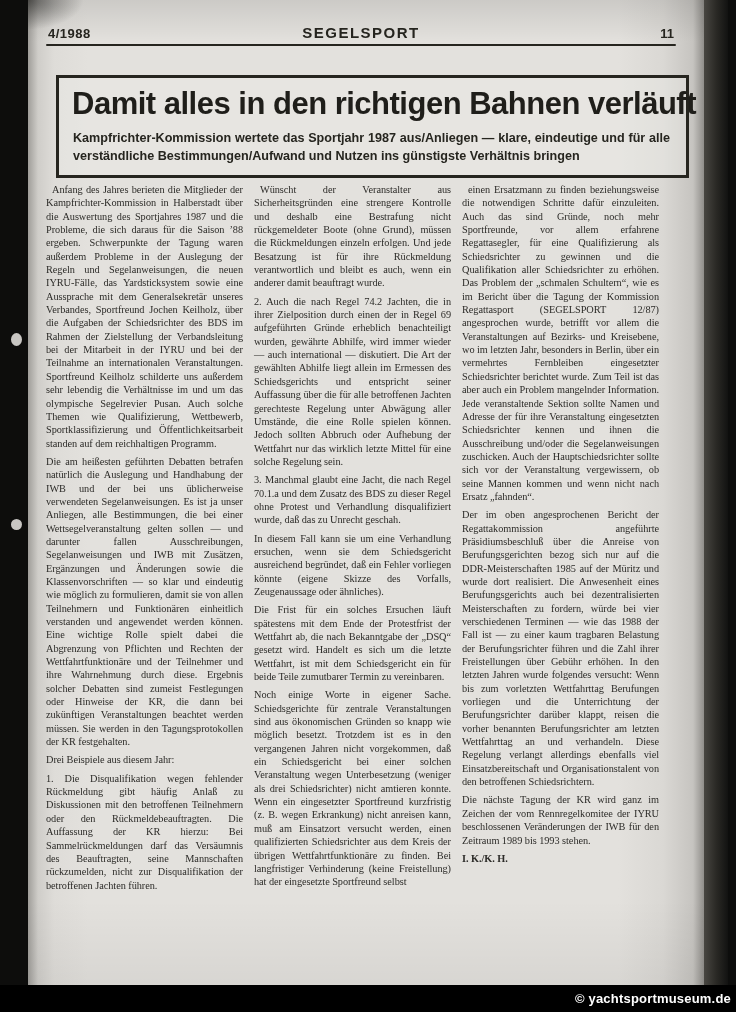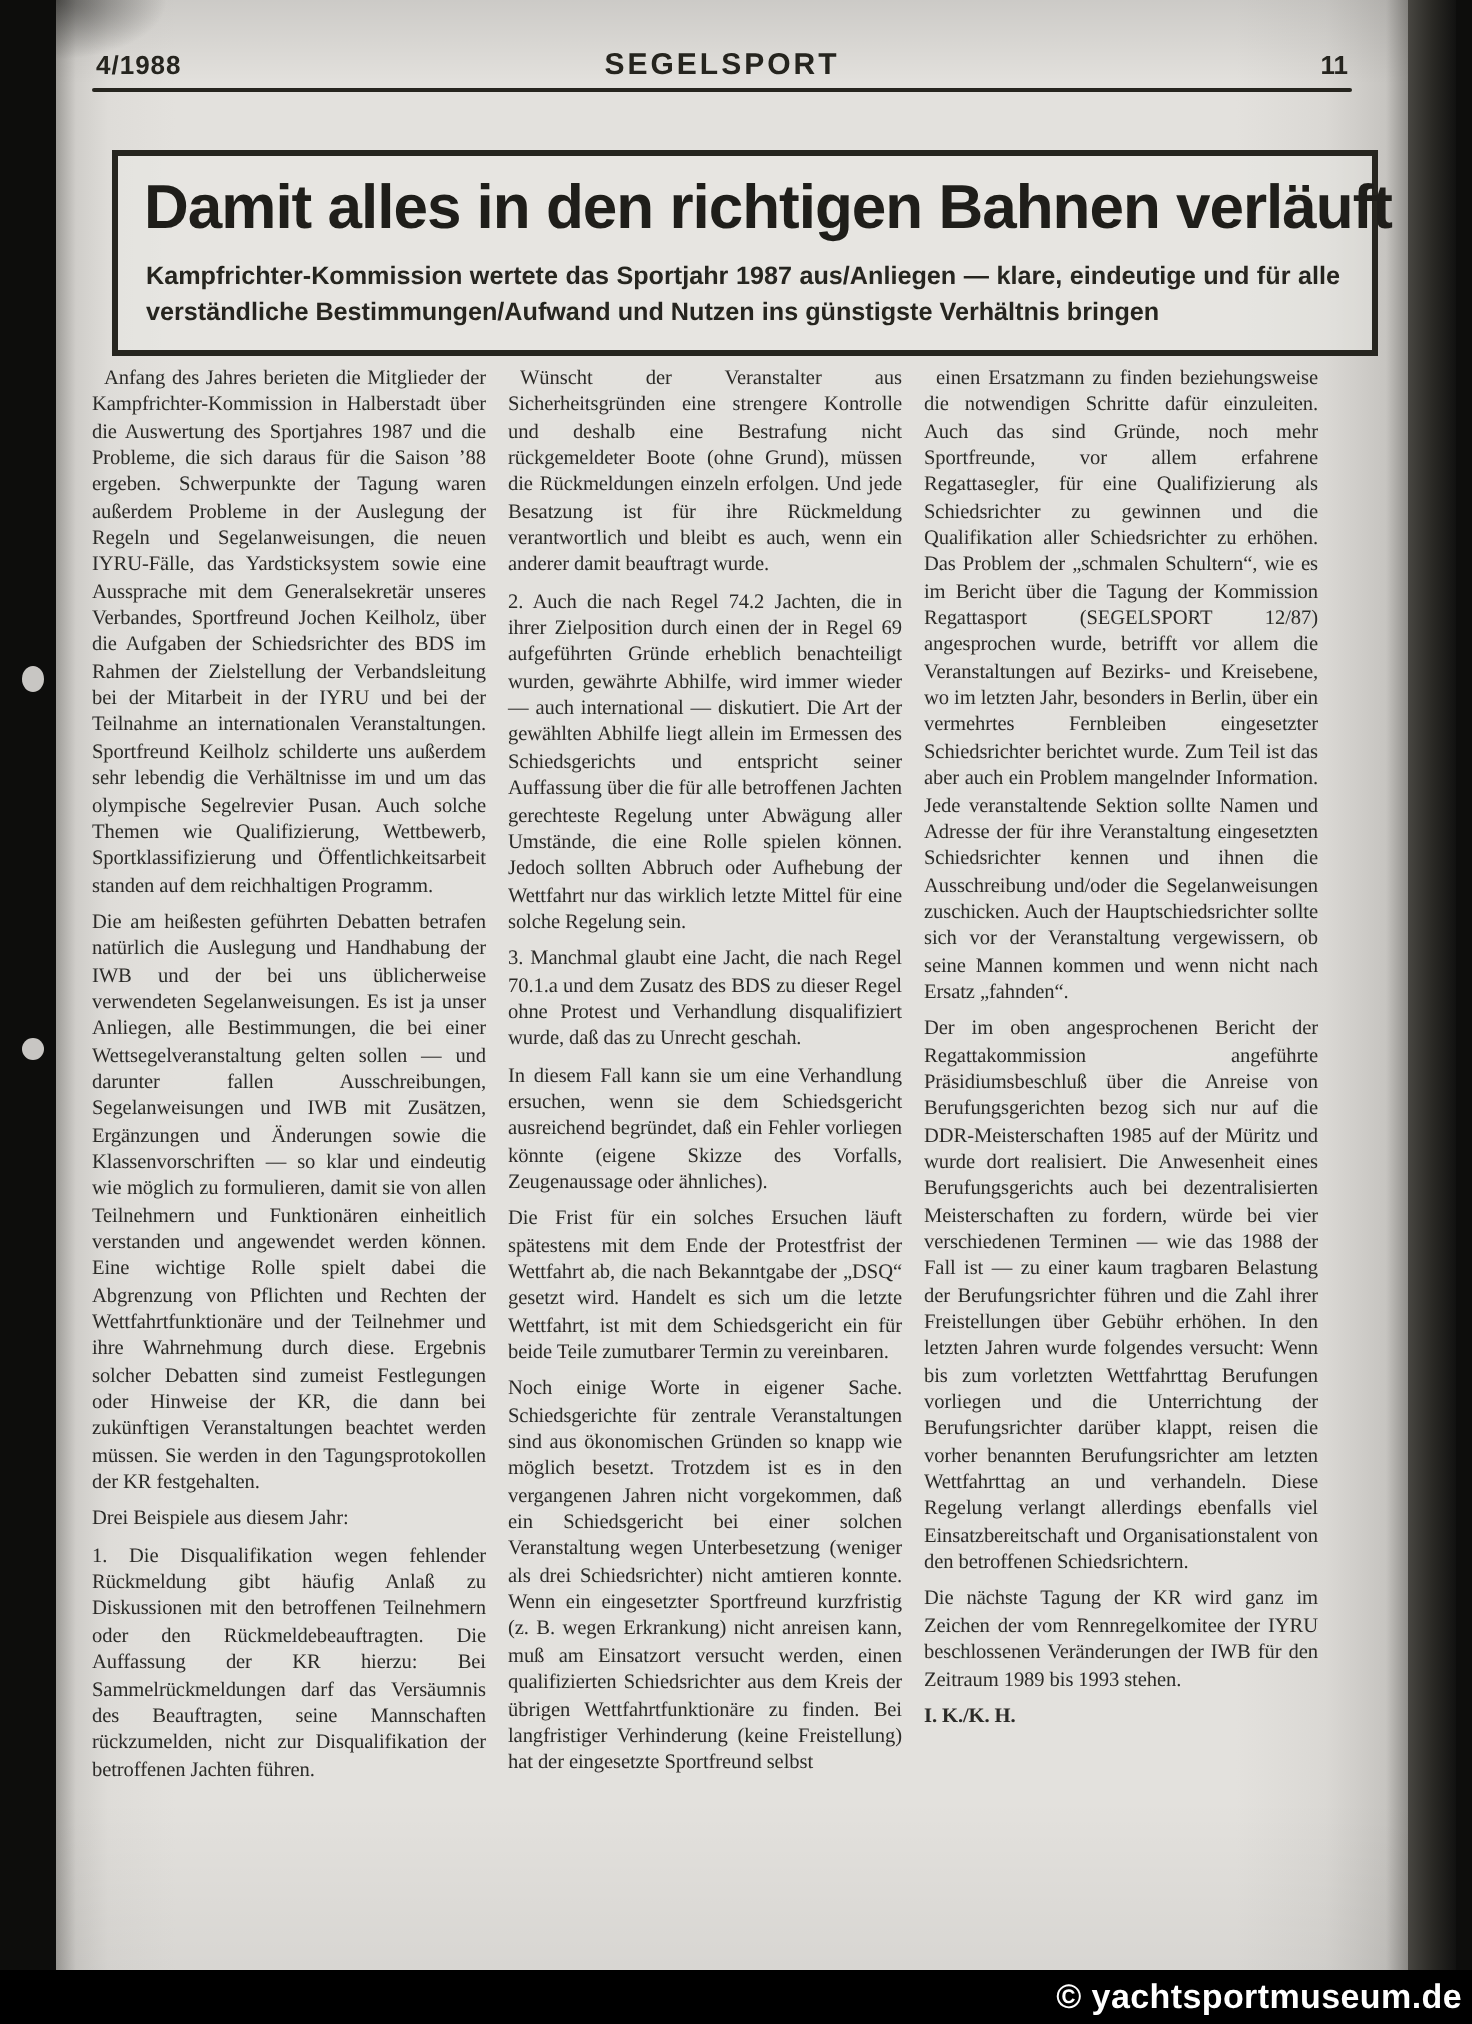--- a/index.html
+++ b/index.html
@@ -93,21 +93,21 @@
   }
 
   .bottom-bar {
     position: absolute; left: 0; right: 0; bottom: 0; height: 27px;
     background: #000;
     display: flex; align-items: center; justify-content: flex-end;
     padding-right: 5px; box-sizing: border-box;
   }
   .watermark {
     color: #ffffff; font-family: "Liberation Sans", sans-serif;
-    font-weight: bold; font-size: 17px; letter-spacing: 0.2px; text-align: right;
+    font-weight: bold; font-size: 13px; letter-spacing: 0.2px; text-align: right;
   }
 </style>
 </head>
 <body>
 
 <div class="scan-frame">
 
   <div class="page-stack-edge"></div>
 
   <div class="binding-dot d1"></div>

